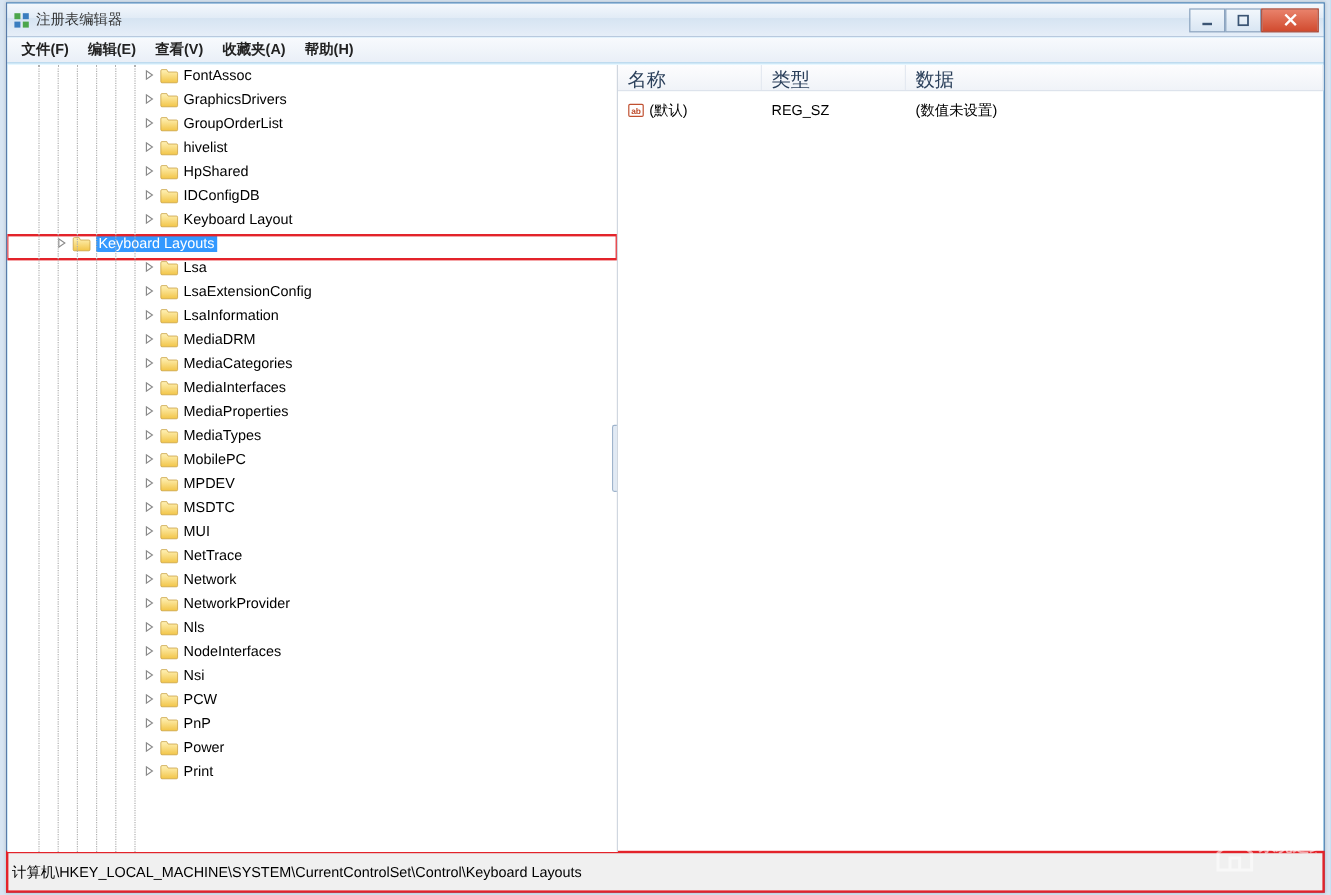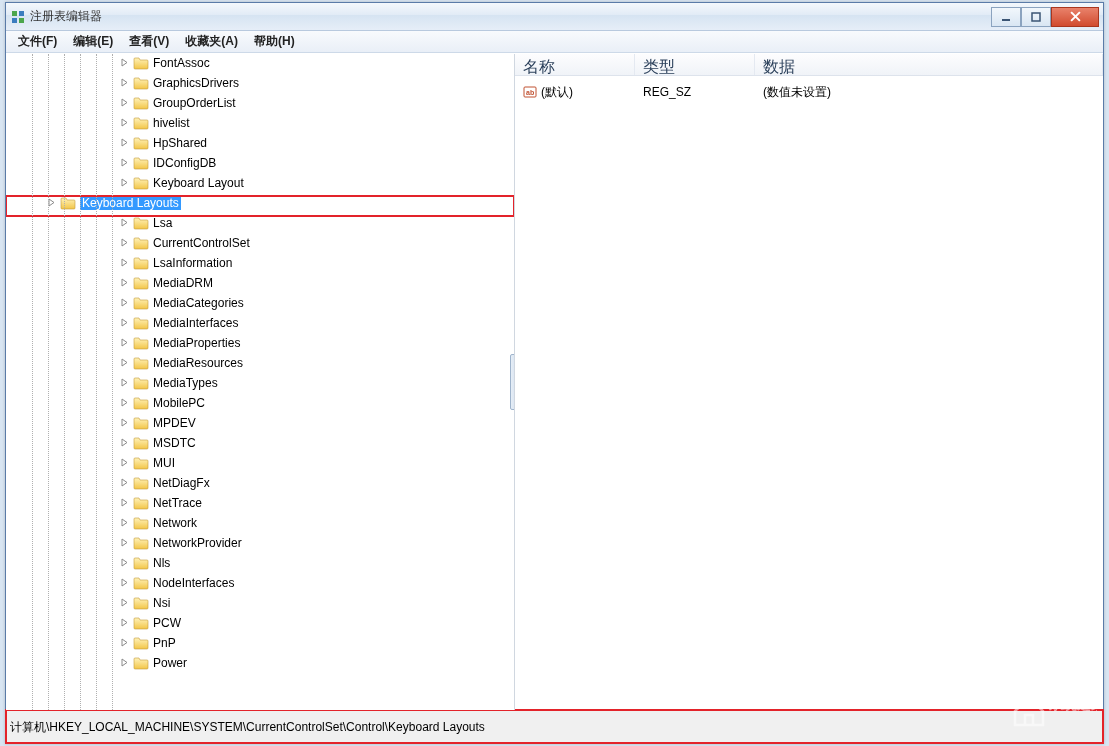--- a/index.html
+++ b/index.html
@@ -422,21 +422,21 @@
             </span>
             <span class="folder-icon"><svg viewBox="0 0 16 14">
                 <path d="M1 3 L1 12 Q1 13 2 13 L14 13 Q15 13 15 12 L15 5 Q15 4 14 4 L7 4 L6 2 L2 2 Q1 2 1 3 Z" fill="url(#fg)" stroke="#c49a3a" stroke-width="0.6"></path>
                 <defs>
                   <linearGradient id="fg" x1="0" y1="0" x2="0" y2="1">
                     <stop offset="0" stop-color="#fff2b8"></stop>
                     <stop offset="1" stop-color="#f2c548"></stop>
                   </linearGradient>
                 </defs>
               </svg></span>
-            <span class="tree-label">CurrentControlSet</span>
+            <span class="tree-label">LsaExtensionConfig</span>
           </div>
           <div class="tree-item">
             <span class="expander">
               <svg viewBox="0 0 9 9">
                 <path d="M1 1 L1 8 L6 4.5 Z" fill="#fff" stroke="#8a8a8a" stroke-width="1"></path>
               </svg>
             </span>
             <span class="folder-icon"><svg viewBox="0 0 16 14">
                 <path d="M1 3 L1 12 Q1 13 2 13 L14 13 Q15 13 15 12 L15 5 Q15 4 14 4 L7 4 L6 2 L2 2 Q1 2 1 3 Z" fill="url(#fg)" stroke="#c49a3a" stroke-width="0.6"></path>
                 <defs>
@@ -524,37 +524,20 @@
             </span>
             <span class="folder-icon"><svg viewBox="0 0 16 14">
                 <path d="M1 3 L1 12 Q1 13 2 13 L14 13 Q15 13 15 12 L15 5 Q15 4 14 4 L7 4 L6 2 L2 2 Q1 2 1 3 Z" fill="url(#fg)" stroke="#c49a3a" stroke-width="0.6"></path>
                 <defs>
                   <linearGradient id="fg" x1="0" y1="0" x2="0" y2="1">
                     <stop offset="0" stop-color="#fff2b8"></stop>
                     <stop offset="1" stop-color="#f2c548"></stop>
                   </linearGradient>
                 </defs>
               </svg></span>
-            <span class="tree-label">MediaResources</span>
-          </div>
-          <div class="tree-item">
-            <span class="expander">
-              <svg viewBox="0 0 9 9">
-                <path d="M1 1 L1 8 L6 4.5 Z" fill="#fff" stroke="#8a8a8a" stroke-width="1"></path>
-              </svg>
-            </span>
-            <span class="folder-icon"><svg viewBox="0 0 16 14">
-                <path d="M1 3 L1 12 Q1 13 2 13 L14 13 Q15 13 15 12 L15 5 Q15 4 14 4 L7 4 L6 2 L2 2 Q1 2 1 3 Z" fill="url(#fg)" stroke="#c49a3a" stroke-width="0.6"></path>
-                <defs>
-                  <linearGradient id="fg" x1="0" y1="0" x2="0" y2="1">
-                    <stop offset="0" stop-color="#fff2b8"></stop>
-                    <stop offset="1" stop-color="#f2c548"></stop>
-                  </linearGradient>
-                </defs>
-              </svg></span>
             <span class="tree-label">MediaTypes</span>
           </div>
           <div class="tree-item">
             <span class="expander">
               <svg viewBox="0 0 9 9">
                 <path d="M1 1 L1 8 L6 4.5 Z" fill="#fff" stroke="#8a8a8a" stroke-width="1"></path>
               </svg>
             </span>
             <span class="folder-icon"><svg viewBox="0 0 16 14">
                 <path d="M1 3 L1 12 Q1 13 2 13 L14 13 Q15 13 15 12 L15 5 Q15 4 14 4 L7 4 L6 2 L2 2 Q1 2 1 3 Z" fill="url(#fg)" stroke="#c49a3a" stroke-width="0.6"></path>
@@ -626,37 +609,20 @@
             </span>
             <span class="folder-icon"><svg viewBox="0 0 16 14">
                 <path d="M1 3 L1 12 Q1 13 2 13 L14 13 Q15 13 15 12 L15 5 Q15 4 14 4 L7 4 L6 2 L2 2 Q1 2 1 3 Z" fill="url(#fg)" stroke="#c49a3a" stroke-width="0.6"></path>
                 <defs>
                   <linearGradient id="fg" x1="0" y1="0" x2="0" y2="1">
                     <stop offset="0" stop-color="#fff2b8"></stop>
                     <stop offset="1" stop-color="#f2c548"></stop>
                   </linearGradient>
                 </defs>
               </svg></span>
-            <span class="tree-label">NetDiagFx</span>
-          </div>
-          <div class="tree-item">
-            <span class="expander">
-              <svg viewBox="0 0 9 9">
-                <path d="M1 1 L1 8 L6 4.5 Z" fill="#fff" stroke="#8a8a8a" stroke-width="1"></path>
-              </svg>
-            </span>
-            <span class="folder-icon"><svg viewBox="0 0 16 14">
-                <path d="M1 3 L1 12 Q1 13 2 13 L14 13 Q15 13 15 12 L15 5 Q15 4 14 4 L7 4 L6 2 L2 2 Q1 2 1 3 Z" fill="url(#fg)" stroke="#c49a3a" stroke-width="0.6"></path>
-                <defs>
-                  <linearGradient id="fg" x1="0" y1="0" x2="0" y2="1">
-                    <stop offset="0" stop-color="#fff2b8"></stop>
-                    <stop offset="1" stop-color="#f2c548"></stop>
-                  </linearGradient>
-                </defs>
-              </svg></span>
             <span class="tree-label">NetTrace</span>
           </div>
           <div class="tree-item">
             <span class="expander">
               <svg viewBox="0 0 9 9">
                 <path d="M1 1 L1 8 L6 4.5 Z" fill="#fff" stroke="#8a8a8a" stroke-width="1"></path>
               </svg>
             </span>
             <span class="folder-icon"><svg viewBox="0 0 16 14">
                 <path d="M1 3 L1 12 Q1 13 2 13 L14 13 Q15 13 15 12 L15 5 Q15 4 14 4 L7 4 L6 2 L2 2 Q1 2 1 3 Z" fill="url(#fg)" stroke="#c49a3a" stroke-width="0.6"></path>
@@ -780,20 +746,37 @@
             <span class="folder-icon"><svg viewBox="0 0 16 14">
                 <path d="M1 3 L1 12 Q1 13 2 13 L14 13 Q15 13 15 12 L15 5 Q15 4 14 4 L7 4 L6 2 L2 2 Q1 2 1 3 Z" fill="url(#fg)" stroke="#c49a3a" stroke-width="0.6"></path>
                 <defs>
                   <linearGradient id="fg" x1="0" y1="0" x2="0" y2="1">
                     <stop offset="0" stop-color="#fff2b8"></stop>
                     <stop offset="1" stop-color="#f2c548"></stop>
                   </linearGradient>
                 </defs>
               </svg></span>
             <span class="tree-label">Power</span>
+          </div>
+          <div class="tree-item">
+            <span class="expander">
+              <svg viewBox="0 0 9 9">
+                <path d="M1 1 L1 8 L6 4.5 Z" fill="#fff" stroke="#8a8a8a" stroke-width="1"></path>
+              </svg>
+            </span>
+            <span class="folder-icon"><svg viewBox="0 0 16 14">
+                <path d="M1 3 L1 12 Q1 13 2 13 L14 13 Q15 13 15 12 L15 5 Q15 4 14 4 L7 4 L6 2 L2 2 Q1 2 1 3 Z" fill="url(#fg)" stroke="#c49a3a" stroke-width="0.6"></path>
+                <defs>
+                  <linearGradient id="fg" x1="0" y1="0" x2="0" y2="1">
+                    <stop offset="0" stop-color="#fff2b8"></stop>
+                    <stop offset="1" stop-color="#f2c548"></stop>
+                  </linearGradient>
+                </defs>
+              </svg></span>
+            <span class="tree-label">Print</span>
           </div>
         </div>
       <div class="splitter-grip"></div>
     </div>
 
     <div class="list-panel">
       <div class="list-header">
         <div class="list-col" style="width:120px">名称</div>
         <div class="list-col" style="width:120px">类型</div>
         <div class="list-col" style="flex:1">数据</div>

